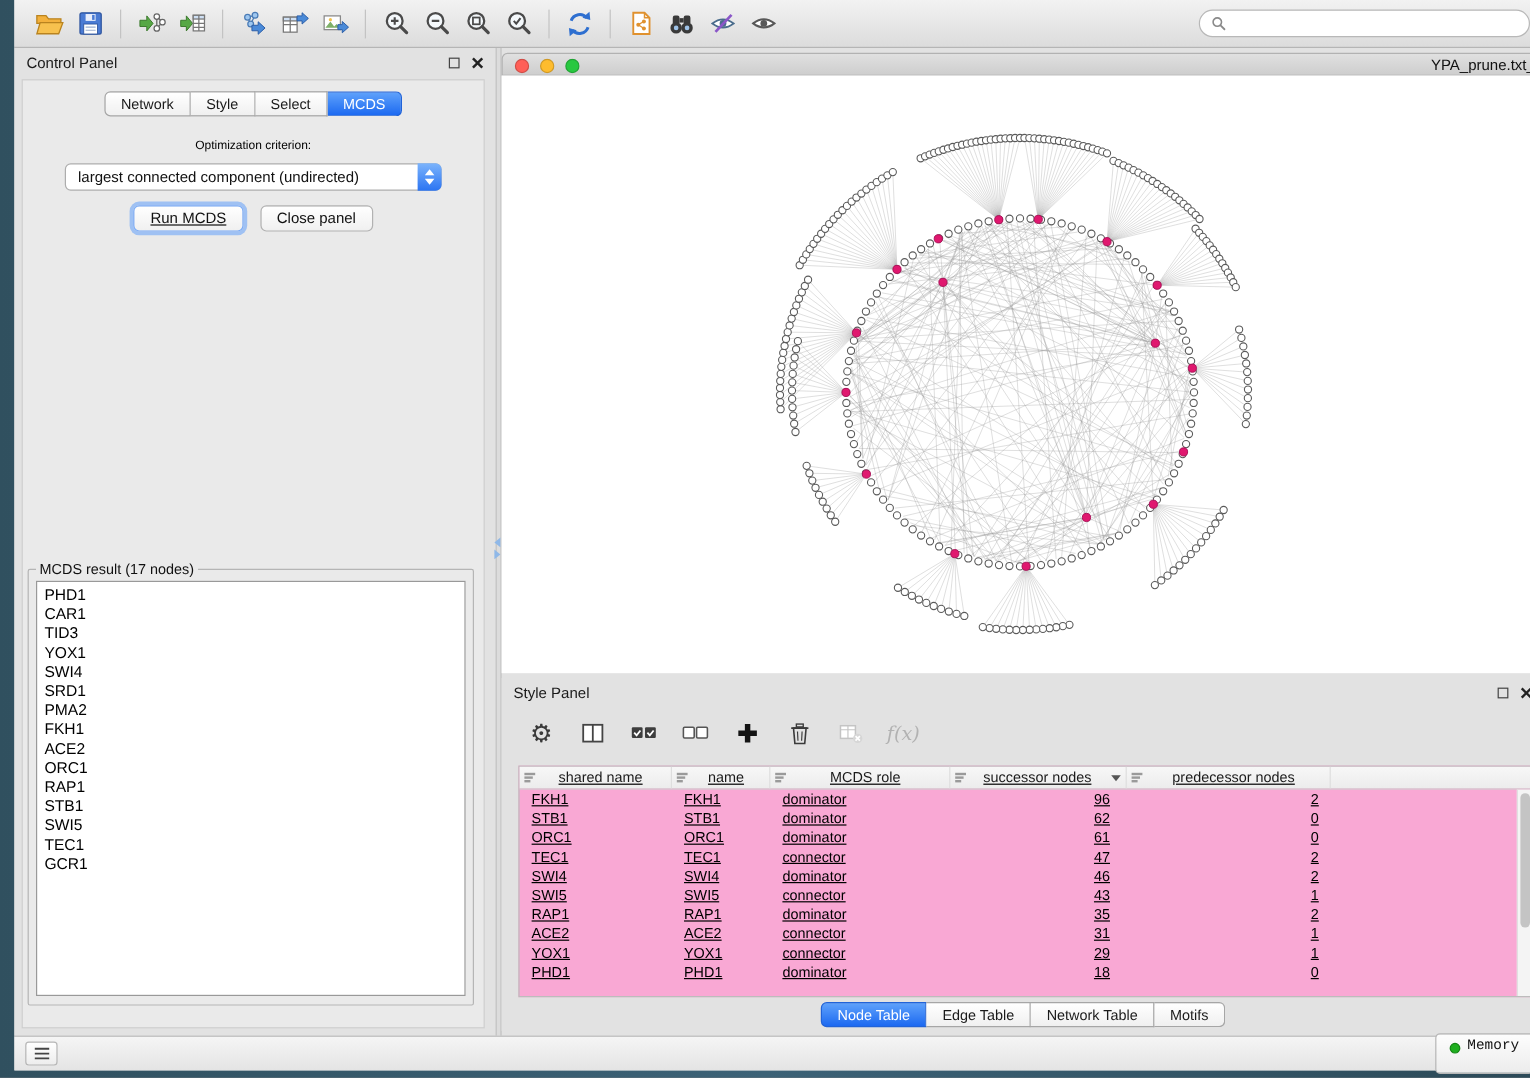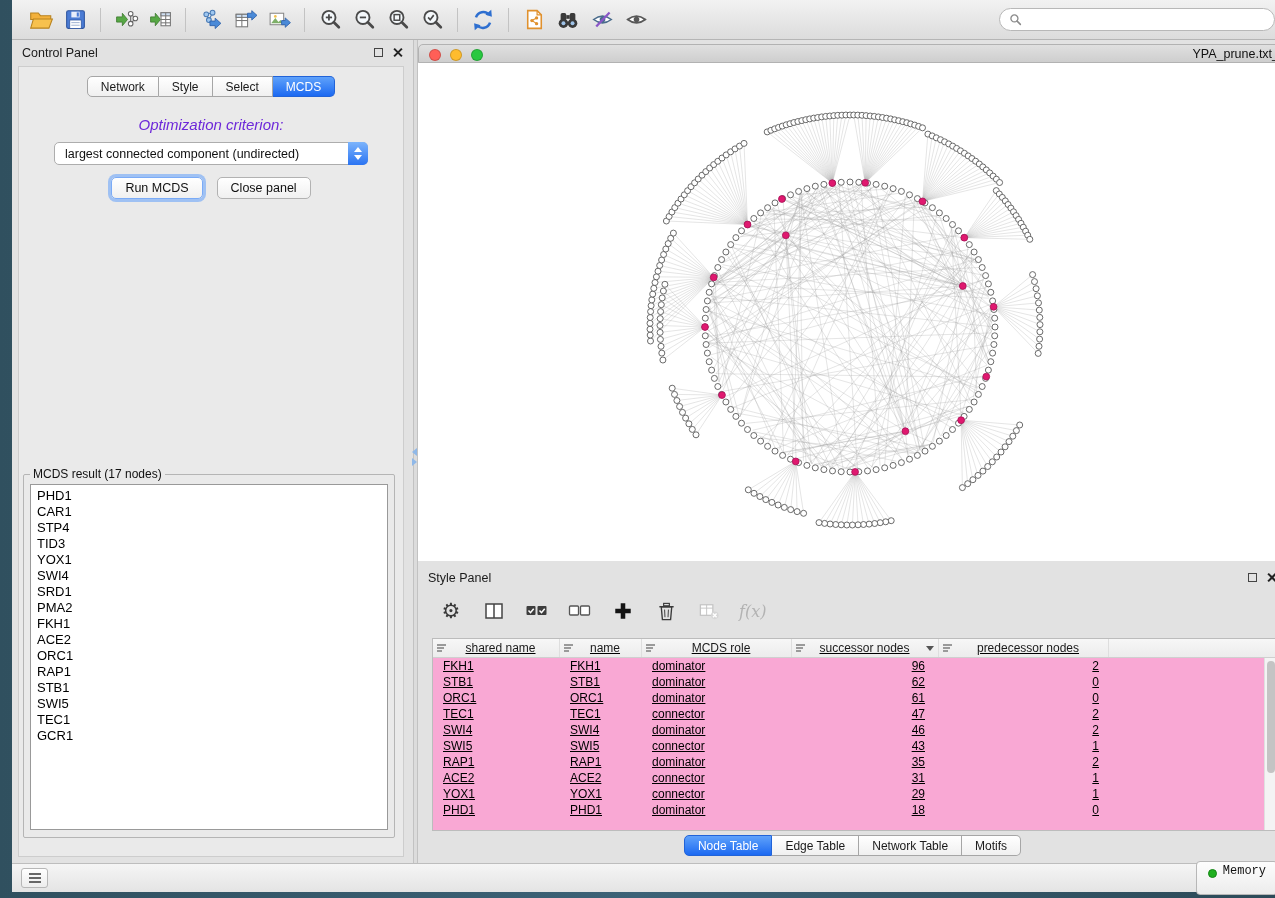--- a/index.html
+++ b/index.html
@@ -29,31 +29,31 @@
   .close-ico:before,.close-ico:after { content:""; position:absolute; left:5px; top:0; width:2px; height:11px; background:#222; }
   .close-ico:before { transform:rotate(45deg); } .close-ico:after { transform:rotate(-45deg); }
 
   .cp-body { position:absolute; left:6px; right:9px; top:26px; bottom:6px; background:#eaeaea; border:1px solid #cdcdcd; }
   .seg-row { display:flex; justify-content:center; margin-top:9px; }
   .seg-tab { height:21px; line-height:20px; padding:0 13px; font-size:12px; color:#1a1a1a;
              background:linear-gradient(#ffffff,#f0f0f0); border:1px solid #a6a6a6; border-left:none; }
   .seg-tab:first-child { border-left:1px solid #a6a6a6; border-radius:5px 0 0 5px; }
   .seg-tab:last-child { border-radius:0 5px 5px 0; }
   .seg-tab.seg-active { background:linear-gradient(#5fa2fb,#1c69f1); color:#fff; border-color:#2163d8; }
-  .opt-label { text-align:center; margin-top:19px; font-size:15px; color:#6d28d9;font-style:italic; }
+  .opt-label { text-align:center; margin-top:19px; font-size:10px; color:#000000; }
   .dropdown { position:relative; margin:9px auto 0; width:314px; height:23px; background:#fff;
               border:1px solid #adadad; border-radius:5px; font-size:12.5px; display:flex;
               align-items:center; padding-left:10px; color:#111; }
   .dd-btn { position:absolute; right:-1px; top:-1px; width:20px; height:23px; border-radius:0 5px 5px 0;
             background:linear-gradient(#7cb4fc,#2b74f2); display:flex; flex-direction:column;
             align-items:center; justify-content:center; gap:1px; }
   .btn-row { display:flex; justify-content:center; gap:14px; margin-top:12px; }
   .btn { height:22px; padding:0 13px; font-size:12.5px; color:#111; border:1px solid #b2b2b2;
          border-radius:5px; background:linear-gradient(#ffffff,#f0f0f0); font-family:"Liberation Sans",sans-serif; }
-  .btn.focus-ring { box-shadow:0 0 0 3px rgba(96,158,250,.55); border-color:#7aabf7; }
+  .btn.focus-ring { box-shadow:0 0 0 3px rgba(96,158,250,.55); border-color:#7aabf7;text-decoration:underline; }
   .result-fieldset { position:absolute; left:4px; right:8px; top:400px; bottom:18px;
                      border:1px solid #b5b5b5; border-radius:2px; padding:3px 6px 7px; }
   .result-fieldset legend { font-size:12px; padding:0 3px; color:#111; }
   .result-list { width:100%; height:100%; background:#fff; border:1px solid #999; overflow:hidden; padding-top:3px; }
   .list-item { font-size:13px; line-height:16px; padding-left:6px; color:#000; }
 
   
   .vsplit { position:absolute; left:401px; top:40px; width:5px; height:823px; background:#dcdcdc;
             border-left:1px solid #c2c2c2; border-right:1px solid #c2c2c2; }
   .vsplit-handle { position:absolute; top:408px; left:-2px; }
@@ -296,21 +296,20 @@
       </div>
       <div class="btn-row">
         <button class="btn focus-ring">Run MCDS</button>
         <button class="btn">Close panel</button>
       </div>
       <fieldset class="result-fieldset">
         <legend>MCDS result (17 nodes)</legend>
         <div class="result-list">
               <div class="list-item">PHD1</div>
               <div class="list-item">CAR1</div>
-              <div class="list-item">STP4</div>
               <div class="list-item">TID3</div>
               <div class="list-item">YOX1</div>
               <div class="list-item">SWI4</div>
               <div class="list-item">SRD1</div>
               <div class="list-item">PMA2</div>
               <div class="list-item">FKH1</div>
               <div class="list-item">ACE2</div>
               <div class="list-item">ORC1</div>
               <div class="list-item">RAP1</div>
               <div class="list-item">STB1</div>

